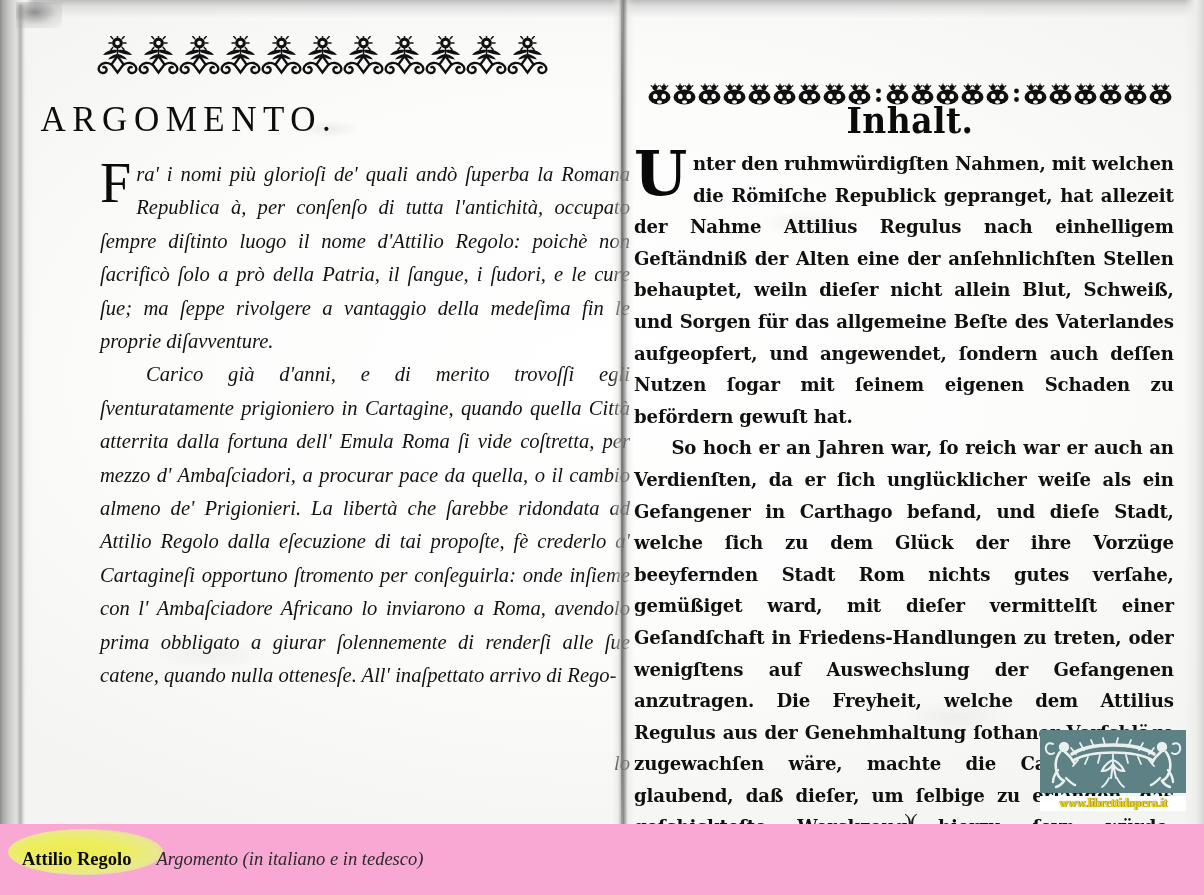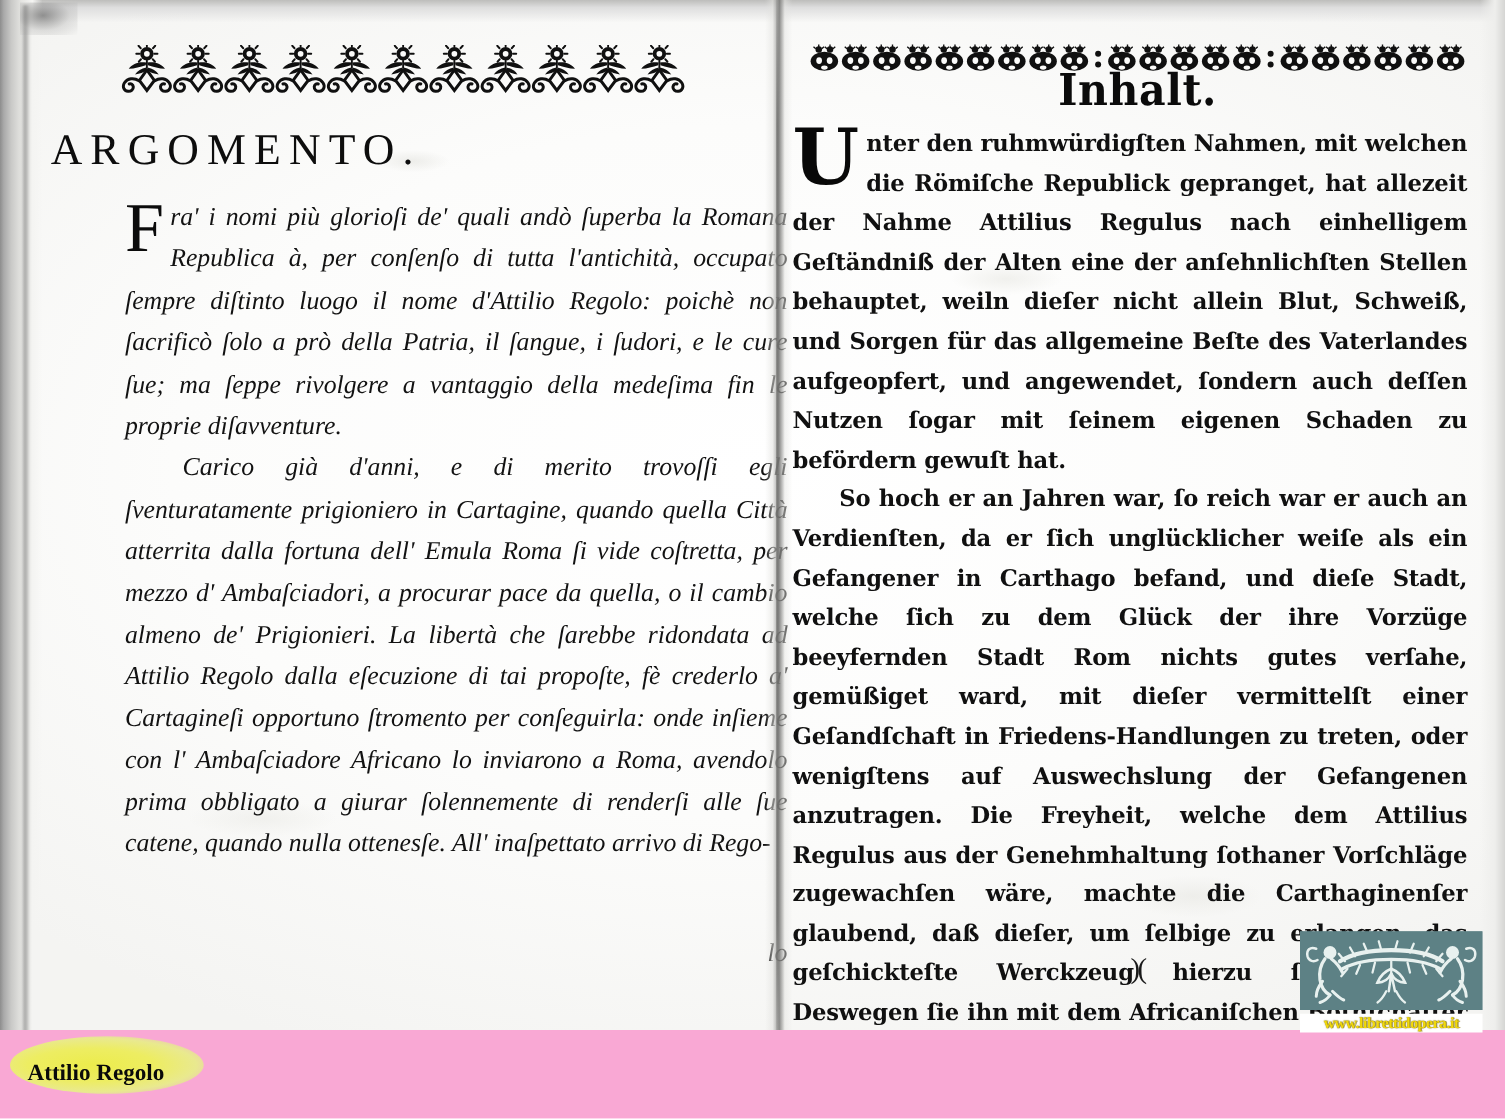--- a/index.html
+++ b/index.html
@@ -99,21 +99,21 @@
     pointer-events: none;
   }
 
   
   .page {
     position: absolute;
     top: 0;
     height: 838px;
   }
   .page-left  { left: 34px;  width: 580px; }
-  .page-right { left: 634px; width: 552px; }
+  .page-right { left: 634px; width: 552px; margin-top: 48px; }
 
   
   .ornament {
     position: absolute;
     display: flex;
     align-items: flex-end;
     justify-content: center;
     overflow: hidden;
     color: #101010;
   }
@@ -229,21 +229,21 @@
     text-align: center;
     font-family: "Liberation Serif", serif;
     font-size: 23px;
     color: #1a1a1a;
     letter-spacing: -2px;
   }
 
   
   #watermark {
     position: absolute;
-    left: 1040px; top: 745px;
+    left: 1040px; top: 730px;
     width: 146px;
     z-index: 30;
   }
   .wm-plate {
     width: 146px;
     height: 63px;
     background: #5d8185;
     position: relative;
     overflow: hidden;
   }
@@ -890,15 +890,16 @@
           <path d="M69 48 C67 52 65 55 62 57 M77 48 C79 52 81 55 84 57" stroke-width="1.8"></path>
         </g>
       </svg>
     </div>
     <div class="wm-caption">www.librettidopera.it</div>
   </div>
 
   <div id="caption-bar">
     <div class="cap-highlight"></div>
     <div class="cap-title">Attilio Regolo</div>
+    <div class="cap-sub">Argomento (in italiano e in tedesco)</div>
   </div>
 
 </div>
 
 </body></html>

